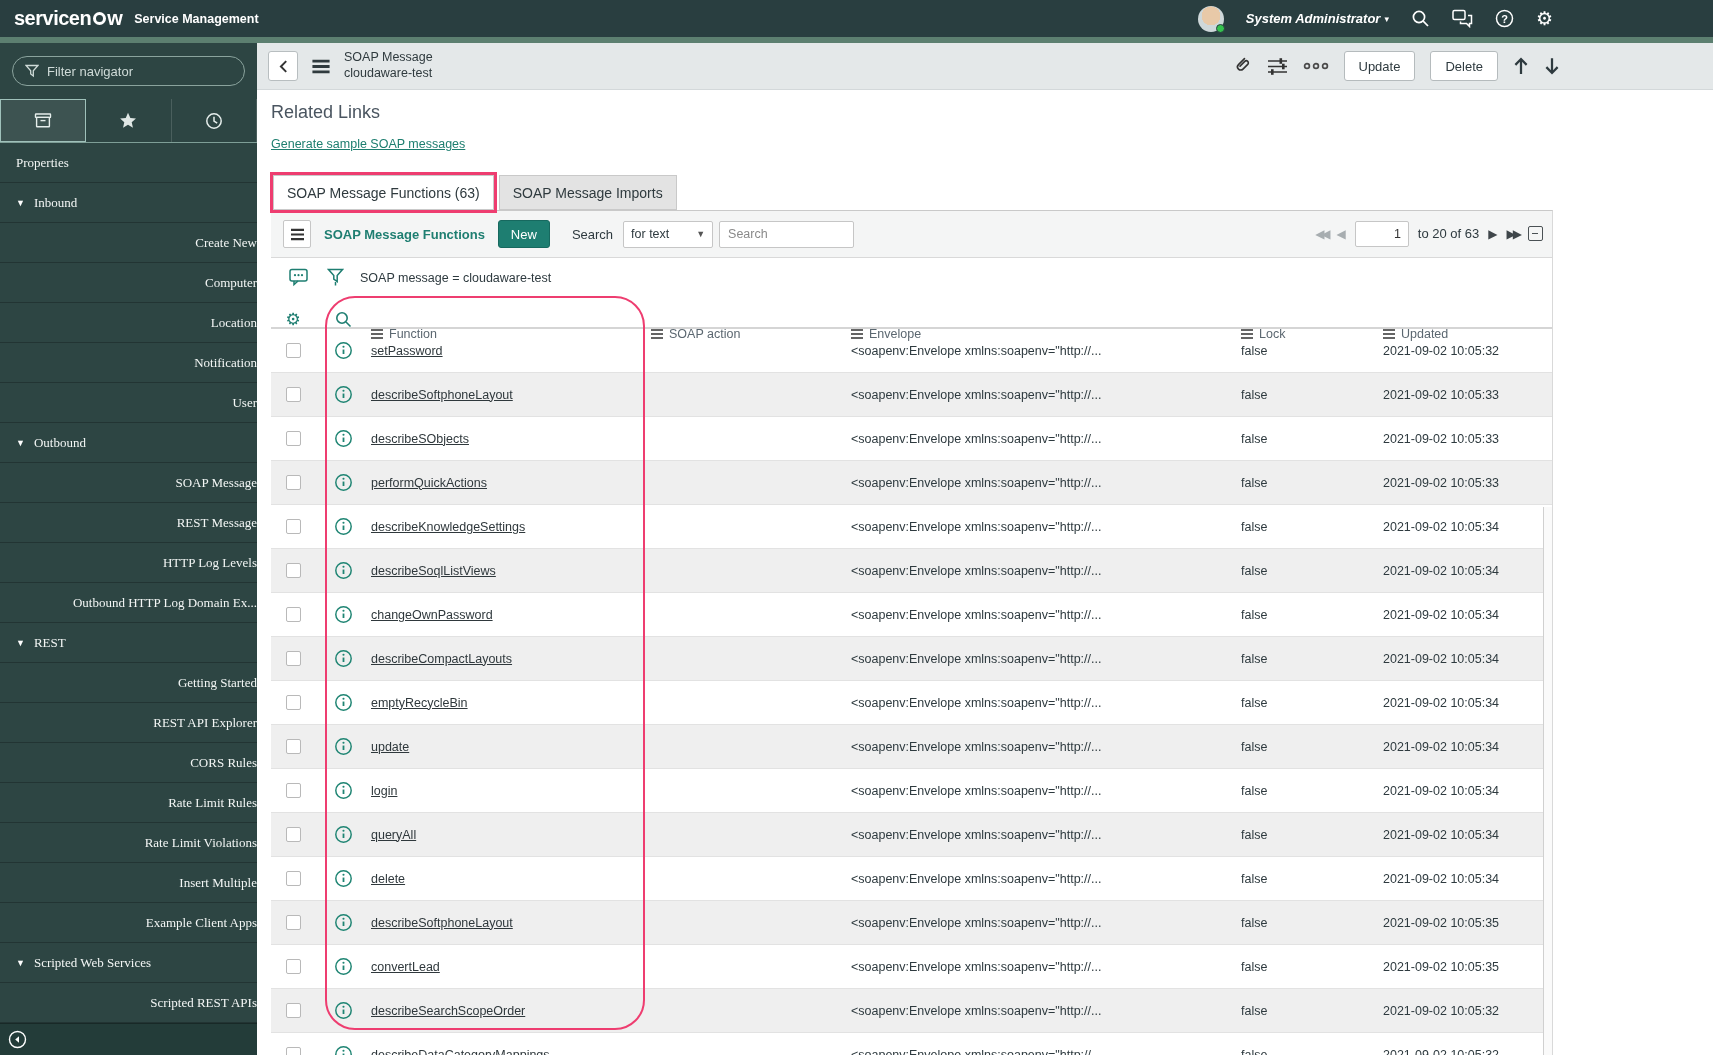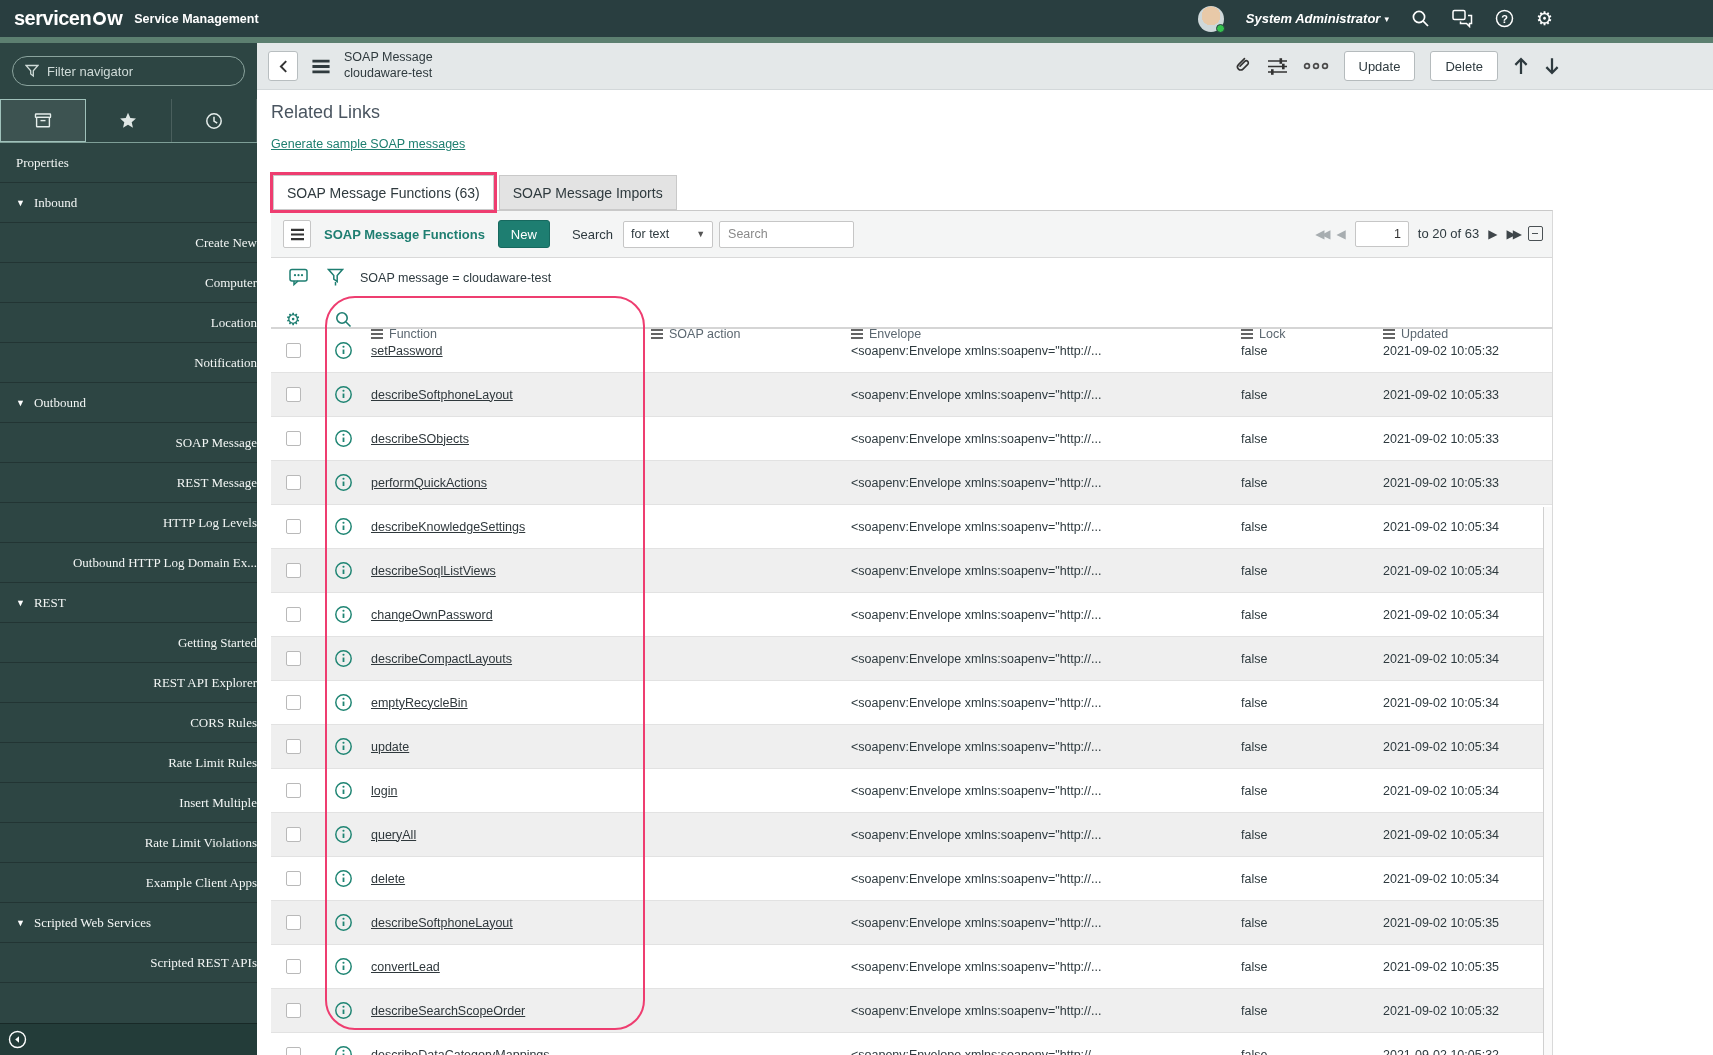--- a/index.html
+++ b/index.html
@@ -236,20 +236,24 @@
     <span class="nav-label">Computer</span>
   </div>
         <div class="nav-item child">
 
     <span class="nav-label">Location</span>
   </div>
         <div class="nav-item child">
 
     <span class="nav-label">Notification</span>
   </div>
+        <div class="nav-item child">
+
+    <span class="nav-label">User</span>
+  </div>
         <div class="nav-item section">
     <span class="nav-caret">▼</span>
     <span class="nav-label">Outbound</span>
   </div>
         <div class="nav-item child">
 
     <span class="nav-label">SOAP Message</span>
   </div>
         <div class="nav-item child">
 
@@ -278,25 +282,25 @@
         <div class="nav-item child">
 
     <span class="nav-label">CORS Rules</span>
   </div>
         <div class="nav-item child">
 
     <span class="nav-label">Rate Limit Rules</span>
   </div>
         <div class="nav-item child">
 
+    <span class="nav-label">Rate Limit Violations</span>
+  </div>
+        <div class="nav-item child">
+
     <span class="nav-label">Insert Multiple</span>
-  </div>
-        <div class="nav-item child">
-
-    <span class="nav-label">Rate Limit Violations</span>
   </div>
         <div class="nav-item child">
 
     <span class="nav-label">Example Client Apps</span>
   </div>
         <div class="nav-item section">
     <span class="nav-caret">▼</span>
     <span class="nav-label">Scripted Web Services</span>
   </div>
         <div class="nav-item child">

